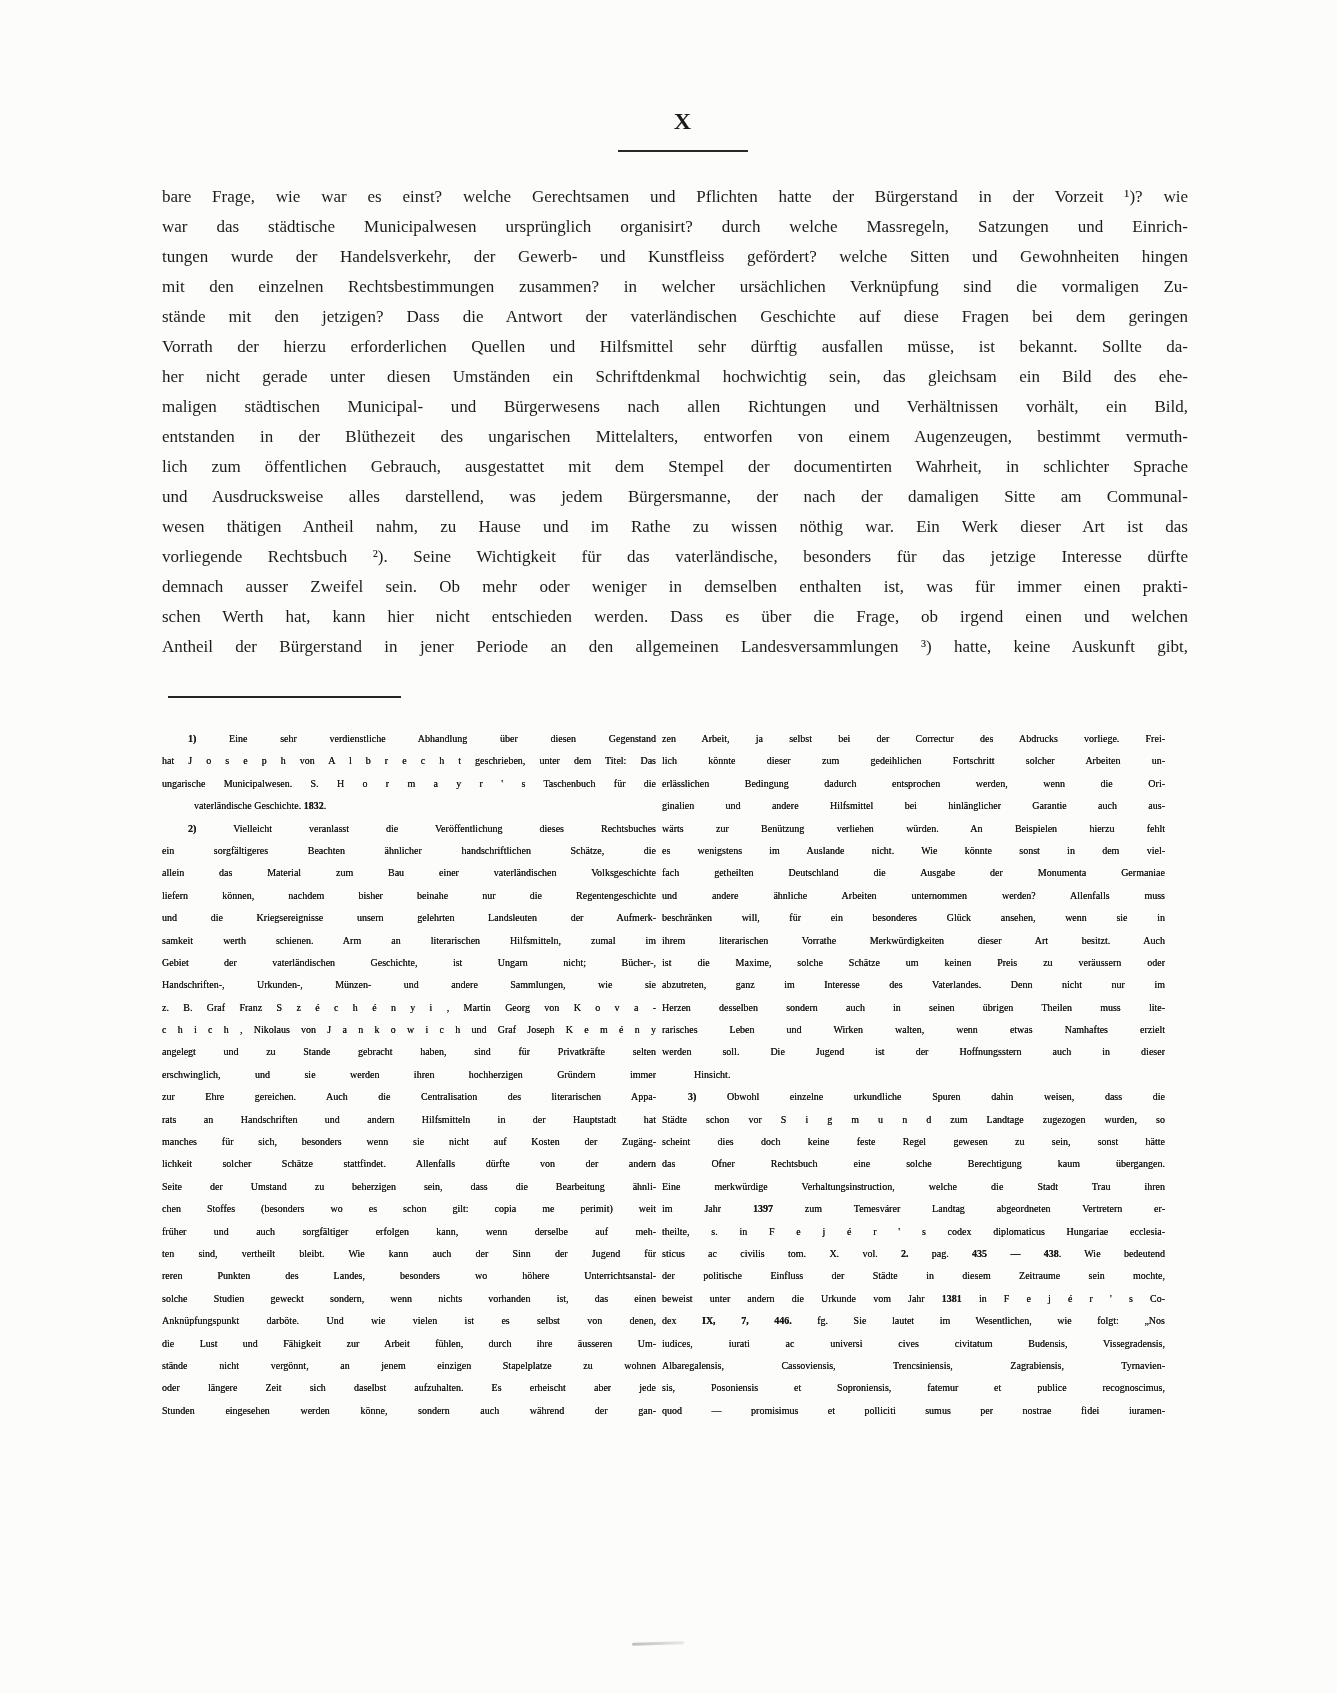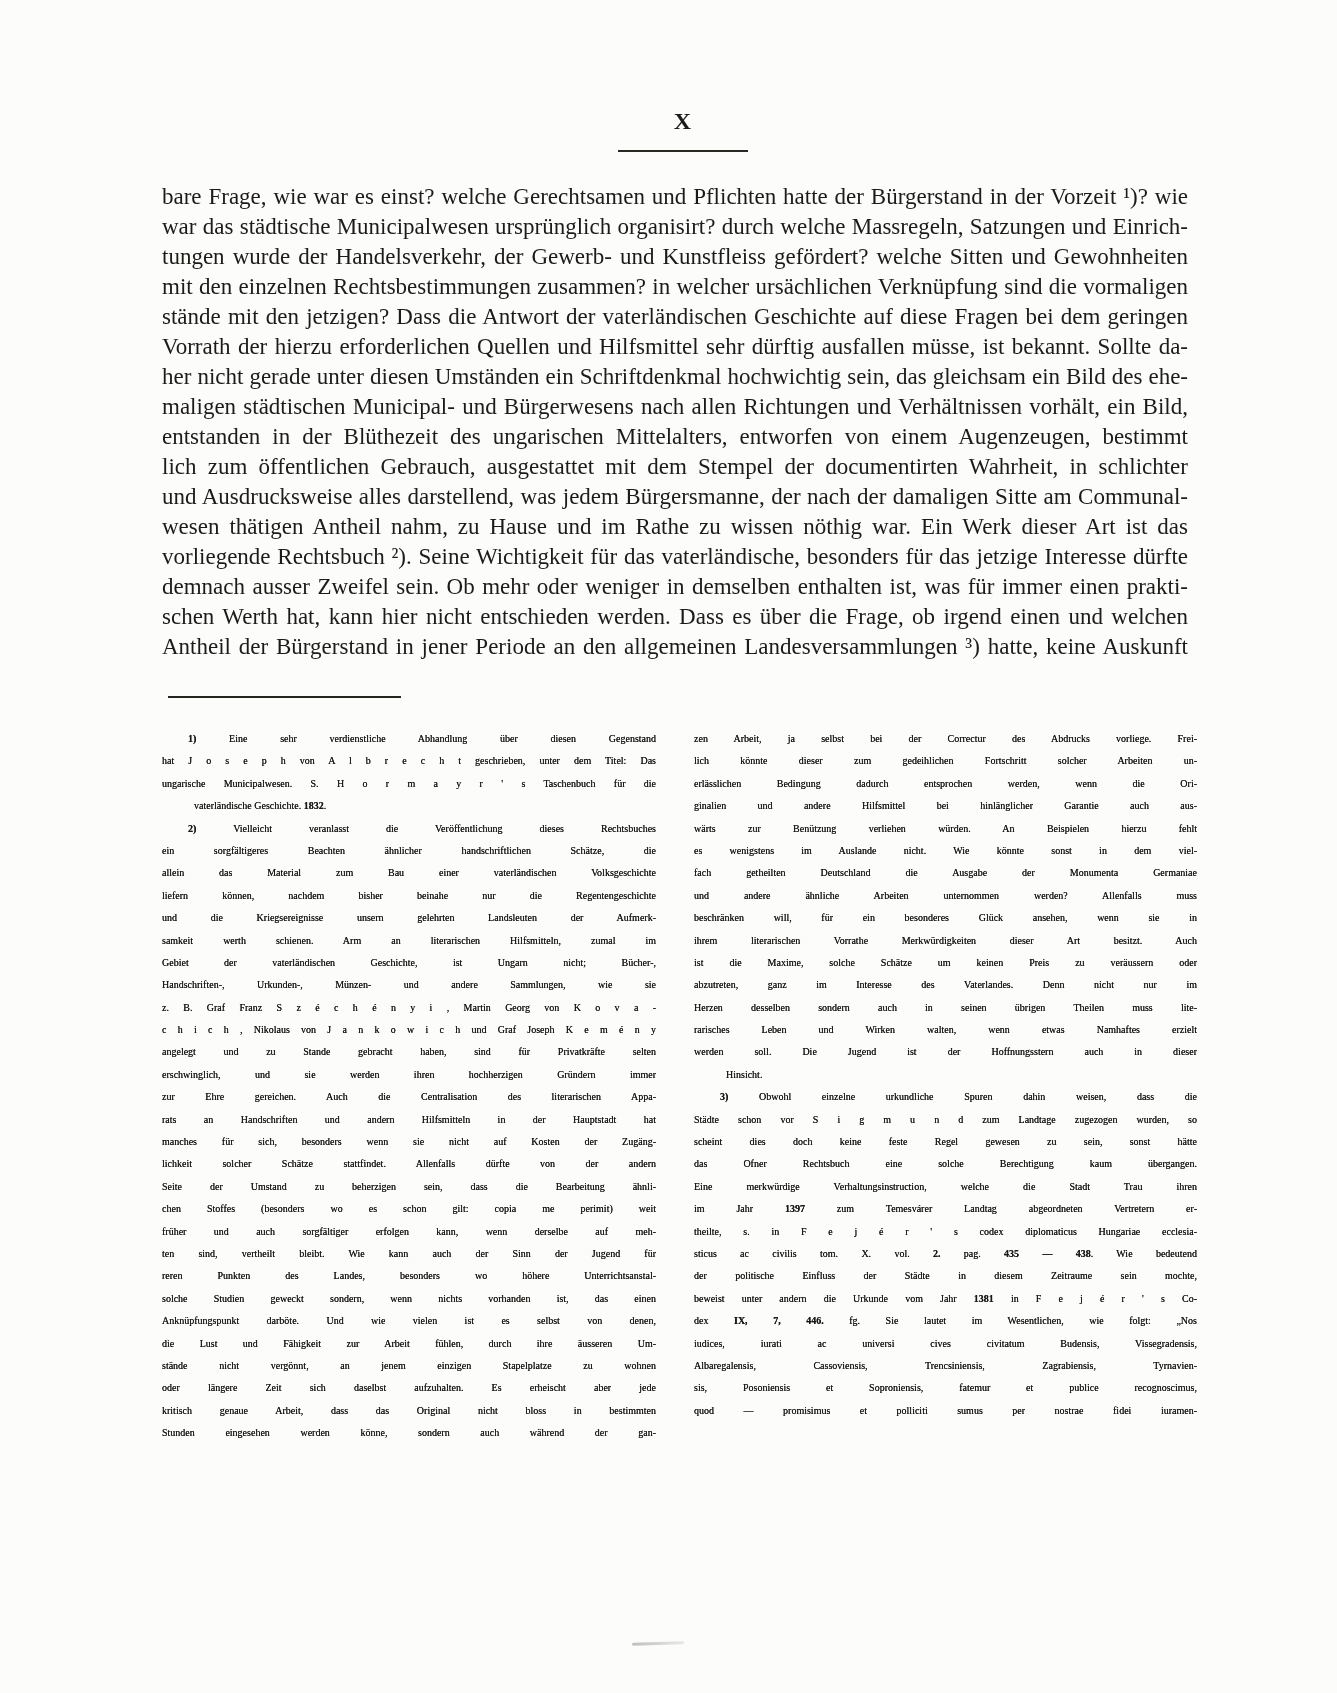--- a/index.html
+++ b/index.html
@@ -18,37 +18,37 @@
     position:absolute; left:613px; top:108px; width:140px;
     text-align:center; font-size:24px; font-weight:bold; letter-spacing:1px;
   }
   .headrule {
     position:absolute; left:618px; top:150px; width:130px; height:0;
     border-top:2.5px solid #2a2823;
   }
   
   .bodytext {
     position:absolute; left:162px; top:182px; width:1026px;
-    font-size:23px;
+    font-size:17px;
   }
   .bodytext .tline { height:30px; line-height:30px; }
   
   .fnrule {
     position:absolute; left:168px; top:696px; width:233px; height:0;
     border-top:2.5px solid #26241f;
   }
   
   .fncol {
     position:absolute; top:728px;
     font-size:10px;
     text-shadow:0 0 0.4px #1d1b18; 
   }
   .fncol .tline { height:22.4px; line-height:22.4px; }
   .fncol.left  { left:162px; width:494px; }
-  .fncol.right { left:694px; width:503px; }
+  .fncol.right { left:662px; width:503px; }
   
   .tline {
     text-align:justify;
     -moz-text-align-last:justify;
     text-align-last:justify;
     overflow:hidden;
   }
   .tline.indent { text-indent:26px; }
   .tline.noj { text-align-last:left;margin-left:32px; -moz-text-align-last:left; }
   .tline b { font-weight:bold; }
@@ -114,21 +114,20 @@
       <div class="tline">Seite der Umstand zu beherzigen sein, dass die Bearbeitung ähnli-</div>
       <div class="tline">chen Stoffes (besonders wo es schon gilt: copia me perimit) weit</div>
       <div class="tline">früher und auch sorgfältiger erfolgen kann, wenn derselbe auf meh-</div>
       <div class="tline">ten sind, vertheilt bleibt. Wie kann auch der Sinn der Jugend für</div>
       <div class="tline">reren Punkten des Landes, besonders wo höhere Unterrichtsanstal-</div>
       <div class="tline">solche Studien geweckt sondern, wenn nichts vorhanden ist, das einen</div>
       <div class="tline">Anknüpfungspunkt darböte. Und wie vielen ist es selbst von denen,</div>
       <div class="tline">die Lust und Fähigkeit zur Arbeit fühlen, durch ihre äusseren Um-</div>
       <div class="tline">stände nicht vergönnt, an jenem einzigen Stapelplatze zu wohnen</div>
       <div class="tline">oder längere Zeit sich daselbst aufzuhalten. Es erheischt aber jede</div>
-      <div class="tline">kritisch genaue Arbeit, dass das Original nicht bloss in bestimmten</div>
       <div class="tline">Stunden eingesehen werden könne, sondern auch während der gan-</div>
     </section>
 
   <section class="fncol right">
       <div class="tline">zen Arbeit, ja selbst bei der Correctur des Abdrucks vorliege. Frei-</div>
       <div class="tline">lich könnte dieser zum gedeihlichen Fortschritt solcher Arbeiten un-</div>
       <div class="tline">erlässlichen Bedingung dadurch entsprochen werden, wenn die Ori-</div>
       <div class="tline">ginalien und andere Hilfsmittel bei hinlänglicher Garantie auch aus-</div>
       <div class="tline">wärts zur Benützung verliehen würden. An Beispielen hierzu fehlt</div>
       <div class="tline">es wenigstens im Auslande nicht. Wie könnte sonst in dem viel-</div>

